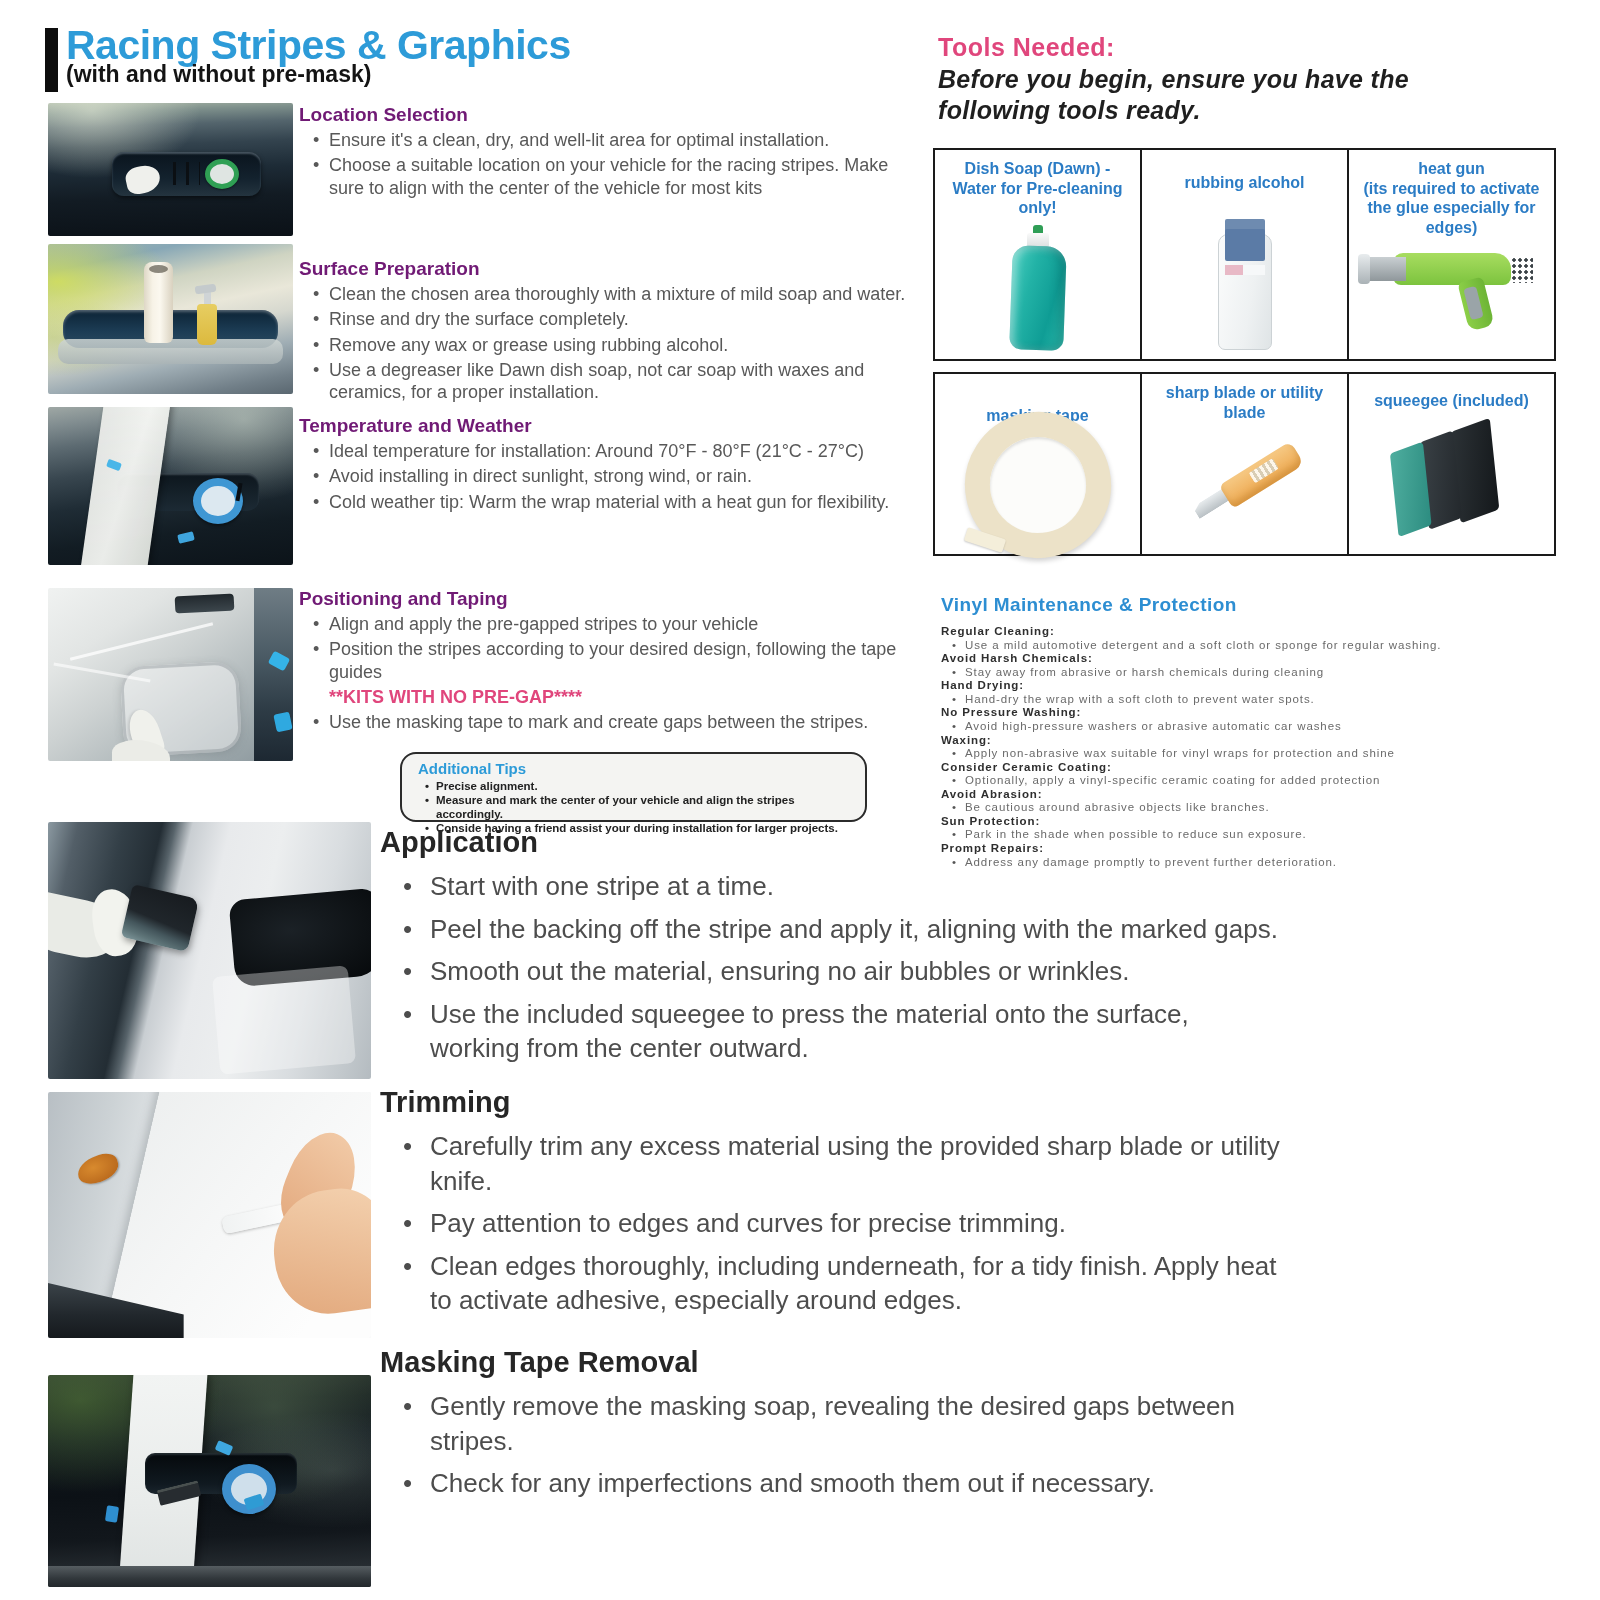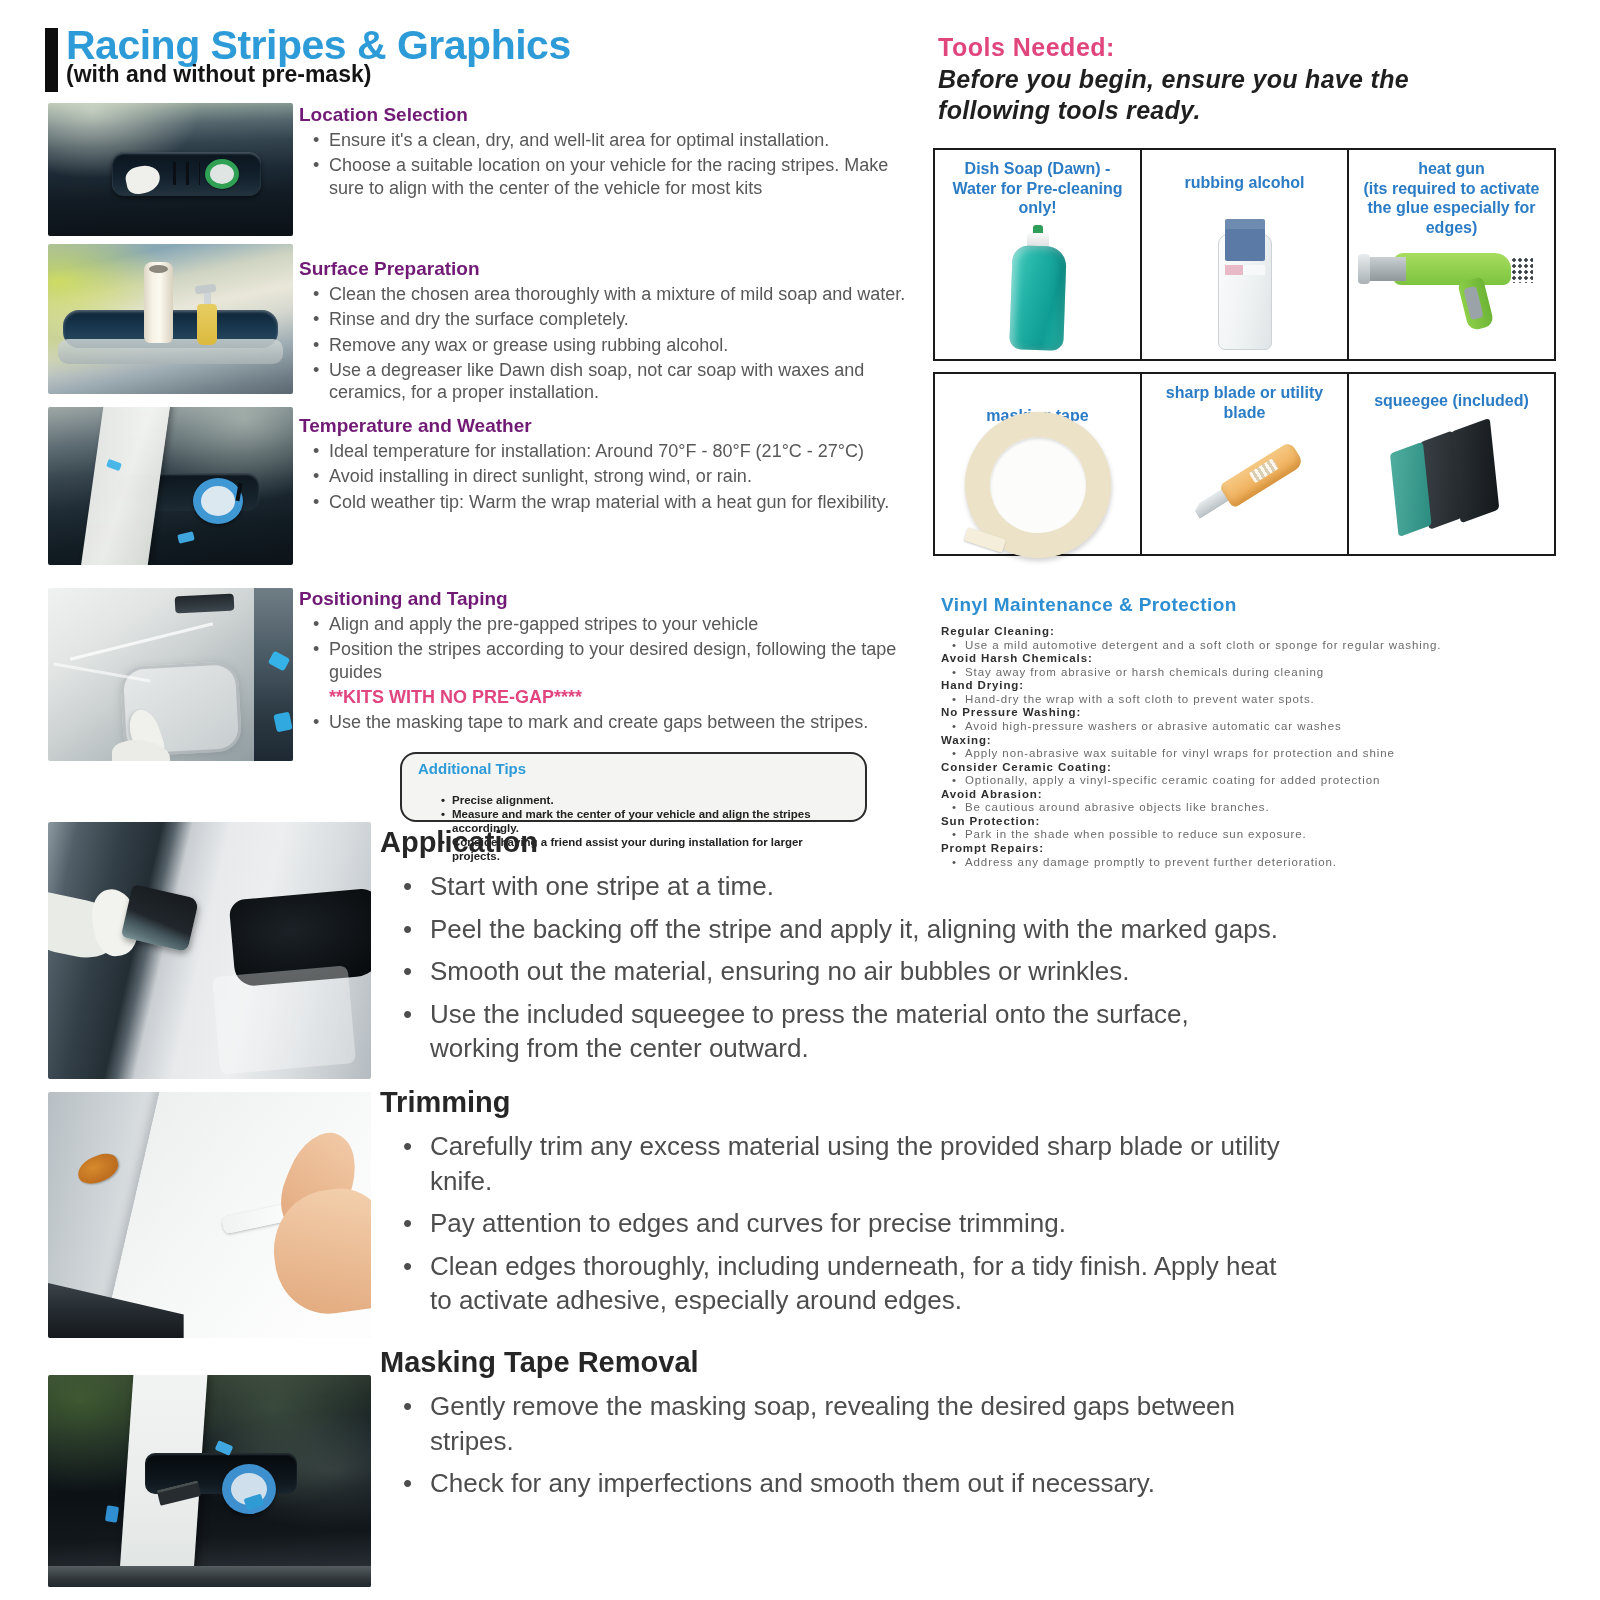--- a/index.html
+++ b/index.html
@@ -99,21 +99,21 @@
   .p7-squeegee { left:34%; top:52%; width:13%; height:6%; background:#272c30; transform:rotate(-14deg); border-radius:2px; border-top:3px solid #49504f; }
   .p7-bit1 { left:52%; top:32%; width:16px; height:10px; background:#3fa8e0; transform:rotate(24deg); border-radius:2px; }
   .p7-bit2 { left:61%; top:57%; width:18px; height:12px; background:#2f9bd4; transform:rotate(-18deg); border-radius:2px; }
   .p7-bit3 { left:18%; top:62%; width:12px; height:16px; background:#2f8fd0; transform:rotate(8deg); border-radius:2px; }
   .p7-bumper { left:0; bottom:0; width:100%; height:10%; background:linear-gradient(180deg,#565d61,#31373b 60%,#23282c); }
 
   
   #tips-box { left:400px; top:752px; width:467px; height:70px; border:2px solid #2b2b2b; border-radius:16px;
     background:#f4f4f2; padding:6px 10px 4px 16px; box-sizing:border-box; }
   .tips-h { margin:0 0 2px; font-size:15px; font-weight:700; color:#2d9bd8; }
-  .tips-ul { margin:16px; padding:0 0 0 18px; }
+  .tips-ul { margin:0; padding:0 0 0 18px; }
   .tips-ul li { list-style:none; position:relative; font-size:11.5px; font-weight:700; color:#222; line-height:1.22; }
   .tips-ul li::before { content:"\2022"; position:absolute; left:-11px; }
 
   
   #tools-heading { left:938px; top:33px; font-size:25px; font-weight:800; color:#e0467c; letter-spacing:.5px; }
   #tools-intro { left:938px; top:64px; width:566px; font-size:25px; font-weight:700; font-style:italic; color:#1f1f1f; line-height:1.25; letter-spacing:.3px; }
 
   .tools-row { display:flex; }
   #tools-row1 { left:933px; top:148px; width:623px; height:213px; }
   #tools-row2 { left:933px; top:372px; width:623px; height:184px; }

